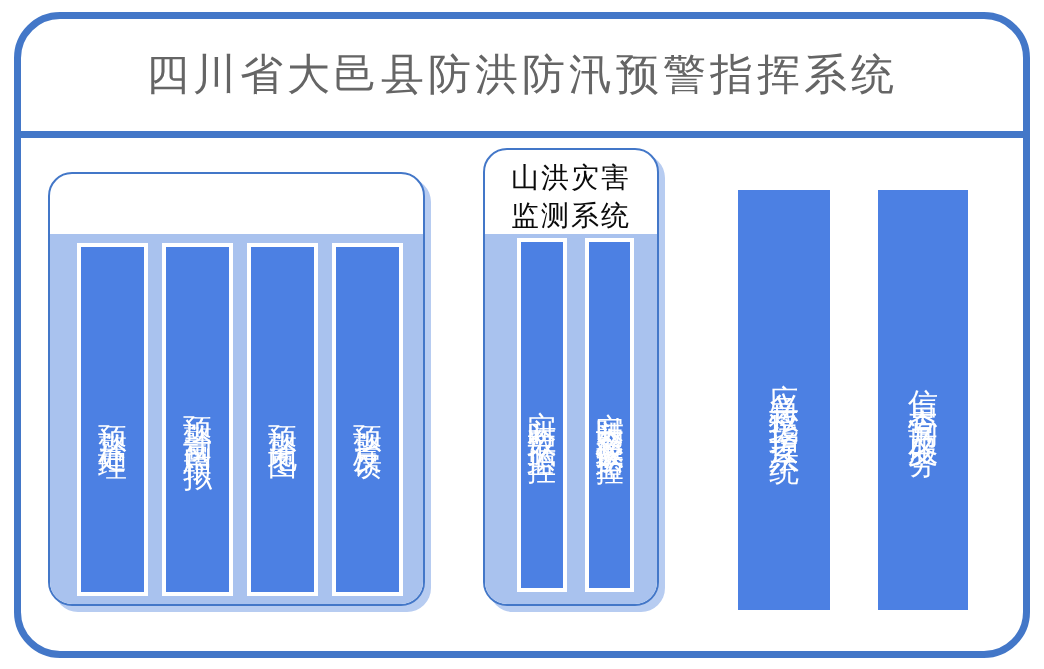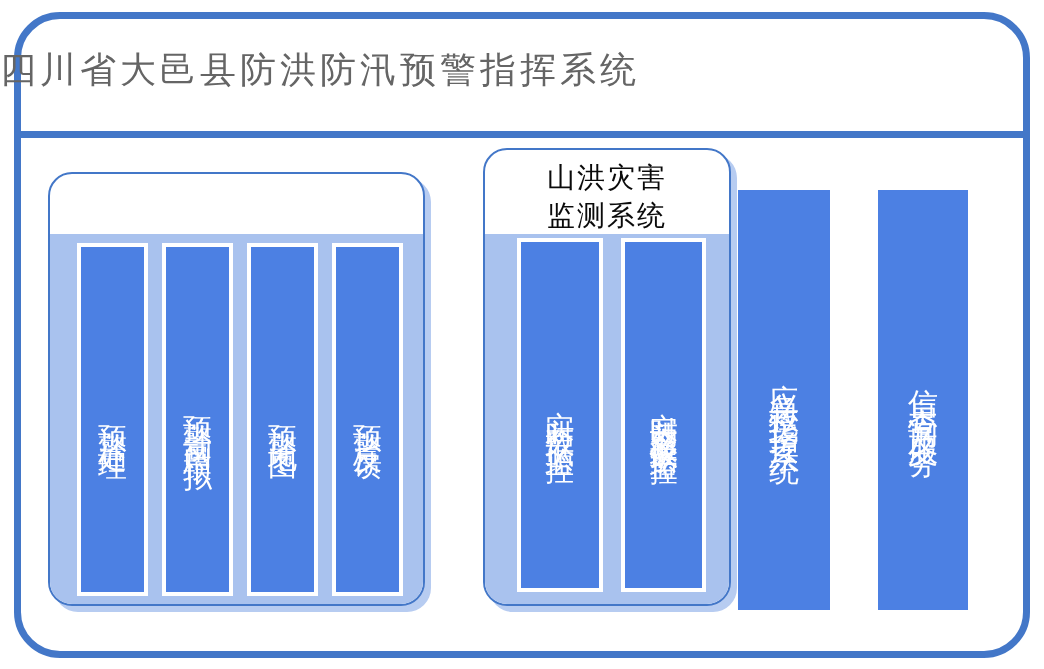--- a/index.html
+++ b/index.html
@@ -22,23 +22,24 @@
     width: 1002px; height: 632px;
     border: 7px solid #4377C8;
     border-radius: 46px;
     background: #ffffff;
   }
   
   .main-title {
     position: absolute;
     left: 0; top: 46px;
     width: 1044px;
+    text-align: center;
     font-family: "DejaVu Sans", "Liberation Sans", sans-serif;
     font-weight: 400;
-    font-size: 36px;
+    font-size: 43px;
     letter-spacing: 4px;
     color: #656565;
     white-space: nowrap;
   }
   
   .divider {
     position: absolute;
     left: 14px; top: 131px;
     width: 1016px; height: 7px;
     background: #4377C8;
@@ -47,21 +48,21 @@
   .group {
     position: absolute;
     background: #ffffff;
     border: 2px solid #4377C8;
     border-radius: 24px;
     box-shadow: 6px 6px 0 #B7CCF1;
     box-sizing: border-box;
     overflow: hidden;
   }
   .group-left  { left: 48px;  top: 172px; width: 377px; height: 434px; }
-  .group-mid   { left: 483px; top: 148px; width: 248px; height: 458px; }
+  .group-mid   { left: 483px; top: 148px; width: 176px; height: 458px; }
   .group-title {
     color: #0a0a0a;
     font-size: 28px;
     letter-spacing: 2px;
     text-align: center;
     line-height: 38px;
   }
   .group-left .group-title  { margin-top: 13px; }
   .group-mid  .group-title  { margin: 9px auto 0 auto; max-width: 136px; }
   .panel-fill {

